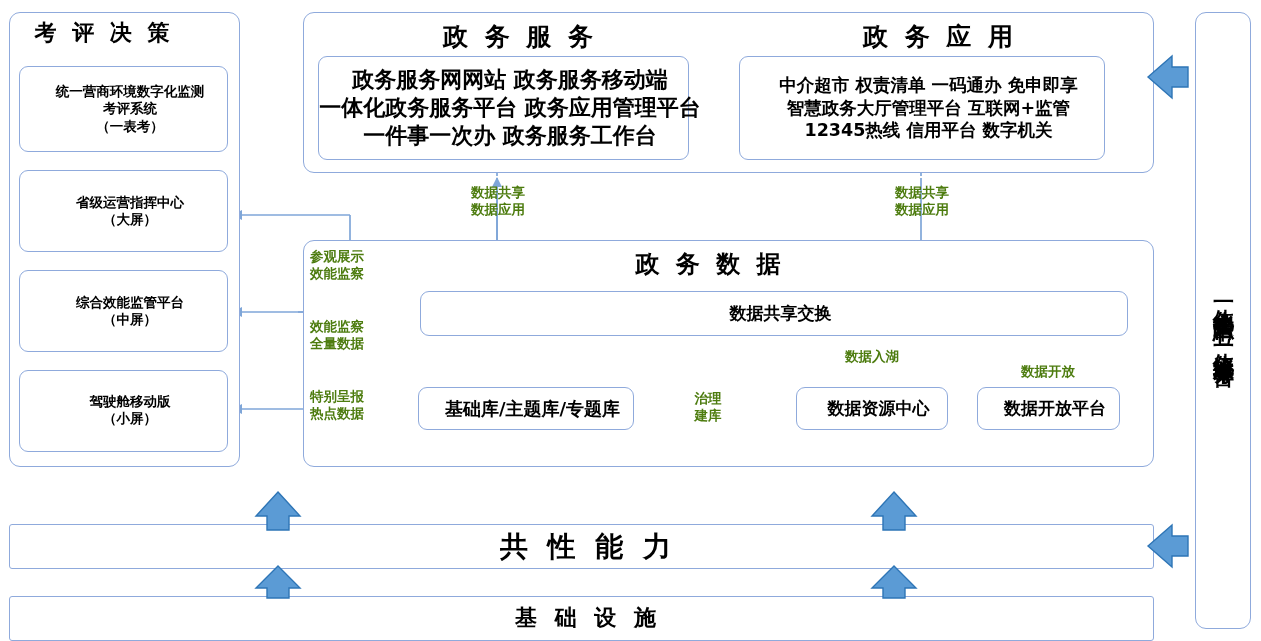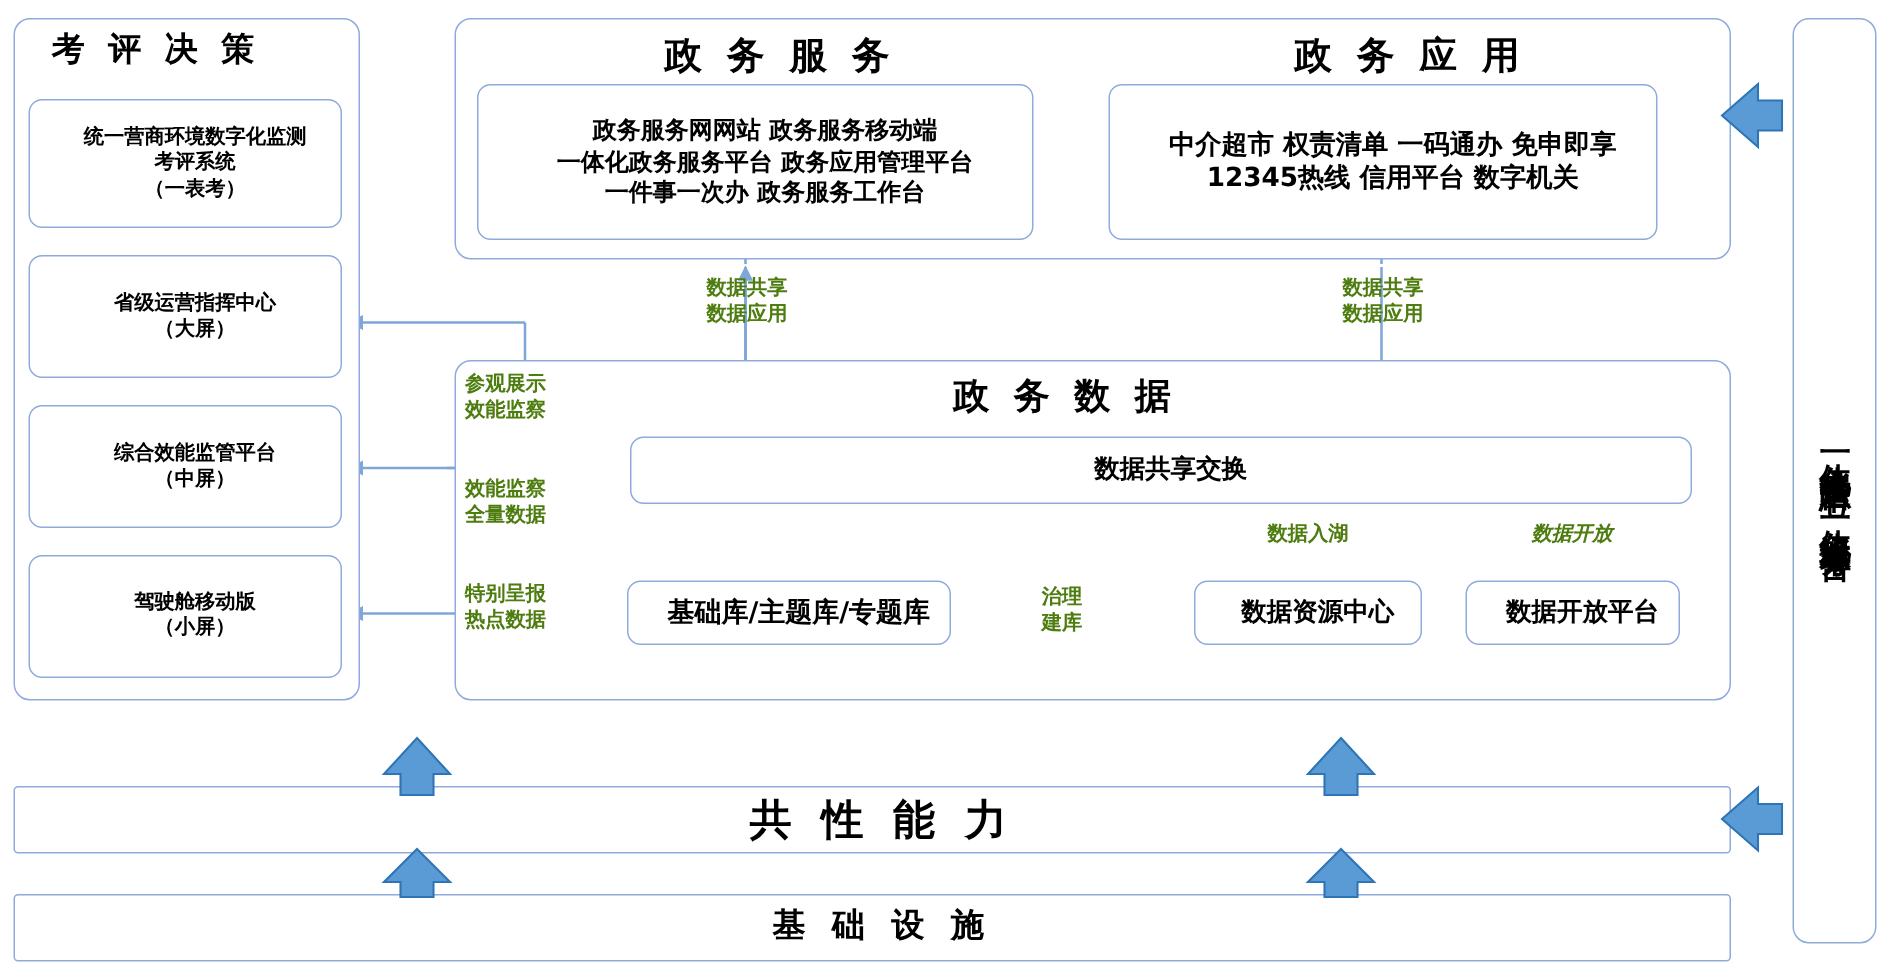--- a/index.html
+++ b/index.html
@@ -48,21 +48,21 @@
   #kaoping-title { left: 9px;  top: 18px;  width: 190px; font-size: 22px; }
   #kp-box-1 { left: 19px; top: 66px;  width: 209px; height: 86px;  font-size: 13.5px; }
   #kp-box-2 { left: 19px; top: 170px; width: 209px; height: 82px;  font-size: 13.5px; }
   #kp-box-3 { left: 19px; top: 270px; width: 209px; height: 82px;  font-size: 13.5px; }
   #kp-box-4 { left: 19px; top: 370px; width: 209px; height: 82px;  font-size: 13.5px; font-family: Liberation Mono, monospace; }
 
   
   #top-outer { left: 303px; top: 12px; width: 851px; height: 161px; }
   #zwfw-title { left: 320px; top: 20px; width: 400px; font-size: 25px; }
   #zwyy-title { left: 740px; top: 20px; width: 400px; font-size: 25px; }
-  #zwfw-box { left: 318px; top: 56px; width: 371px; height: 104px; font-size: 16px; }
+  #zwfw-box { left: 318px; top: 56px; width: 371px; height: 104px; font-size: 22px; }
   #zwyy-box { left: 739px; top: 56px; width: 366px; height: 104px; font-size: 17.5px; }
   .multi-line { flex-direction: column; }
   .multi-line span { display: block; white-space: nowrap; }
 
   
   #data-outer { left: 303px; top: 240px; width: 851px; height: 227px; }
   #zwsj-title { left: 560px; top: 248px; width: 300px; font-size: 24px; }
   #share-box { left: 420px; top: 291px; width: 708px; height: 45px; font-size: 17px; }
   #kubox   { left: 418px; top: 387px; width: 216px; height: 43px; font-size: 18px; }
   #zycenter{ left: 796px; top: 387px; width: 152px; height: 43px; font-size: 17px; }
@@ -171,20 +171,21 @@
   <div class="section-title" id="zwfw-title">政 务 服 务</div>
   <div class="section-title" id="zwyy-title">政 务 应 用</div>
 
   <div class="box multi-line" id="zwfw-box">
     <span>政务服务网网站 政务服务移动端</span>
     <span>一体化政务服务平台 政务应用管理平台</span>
     <span>一件事一次办 政务服务工作台</span>
   </div>
   <div class="box multi-line" id="zwyy-box">
     <span>中介超市 权责清单 一码通办 免申即享</span>
+    <span>智慧政务大厅管理平台 互联网+监管</span>
     <span>12345热线 信用平台 数字机关</span>
   </div>
 
   <div class="box outer" id="data-outer"></div>
   <div class="section-title" id="zwsj-title">政 务 数 据</div>
 
   <div class="box" id="share-box">数据共享交换</div>
   <div class="box" id="kubox">基础库/主题库/专题库</div>
   <div class="box" id="zycenter">数据资源中心</div>
   <div class="box" id="openpf">数据开放平台</div>
@@ -205,21 +206,21 @@
   <div class="lbl left-al" style="left:310px; top:318px; width:80px;">
     <div>效能监察</div>
     <div>全量数据</div>
   </div>
   <div class="lbl left-al" style="left:310px; top:388px; width:80px;">
     <div>特别呈报</div>
     <div>热点数据</div>
   </div>
 
   <div class="lbl" style="left:832px; top:348px; width:80px;">数据入湖</div>
-  <div class="lbl" style="left:1008px; top:348px; width:80px;font-style:italic;">数据开放</div>
+  <div class="lbl" style="left:1008px; top:363px; width:80px;">数据开放</div>
 
   <div class="lbl" style="left:686px; top:390px; width:44px;">
     <div>治理</div>
     <div>建库</div>
   </div>
 
   <div class="box bar" id="bar-gx">共 性 能 力</div>
   <div class="box bar" id="bar-js">基 础 设 施</div>
 
   <div class="box outer" id="right-outer"></div>

